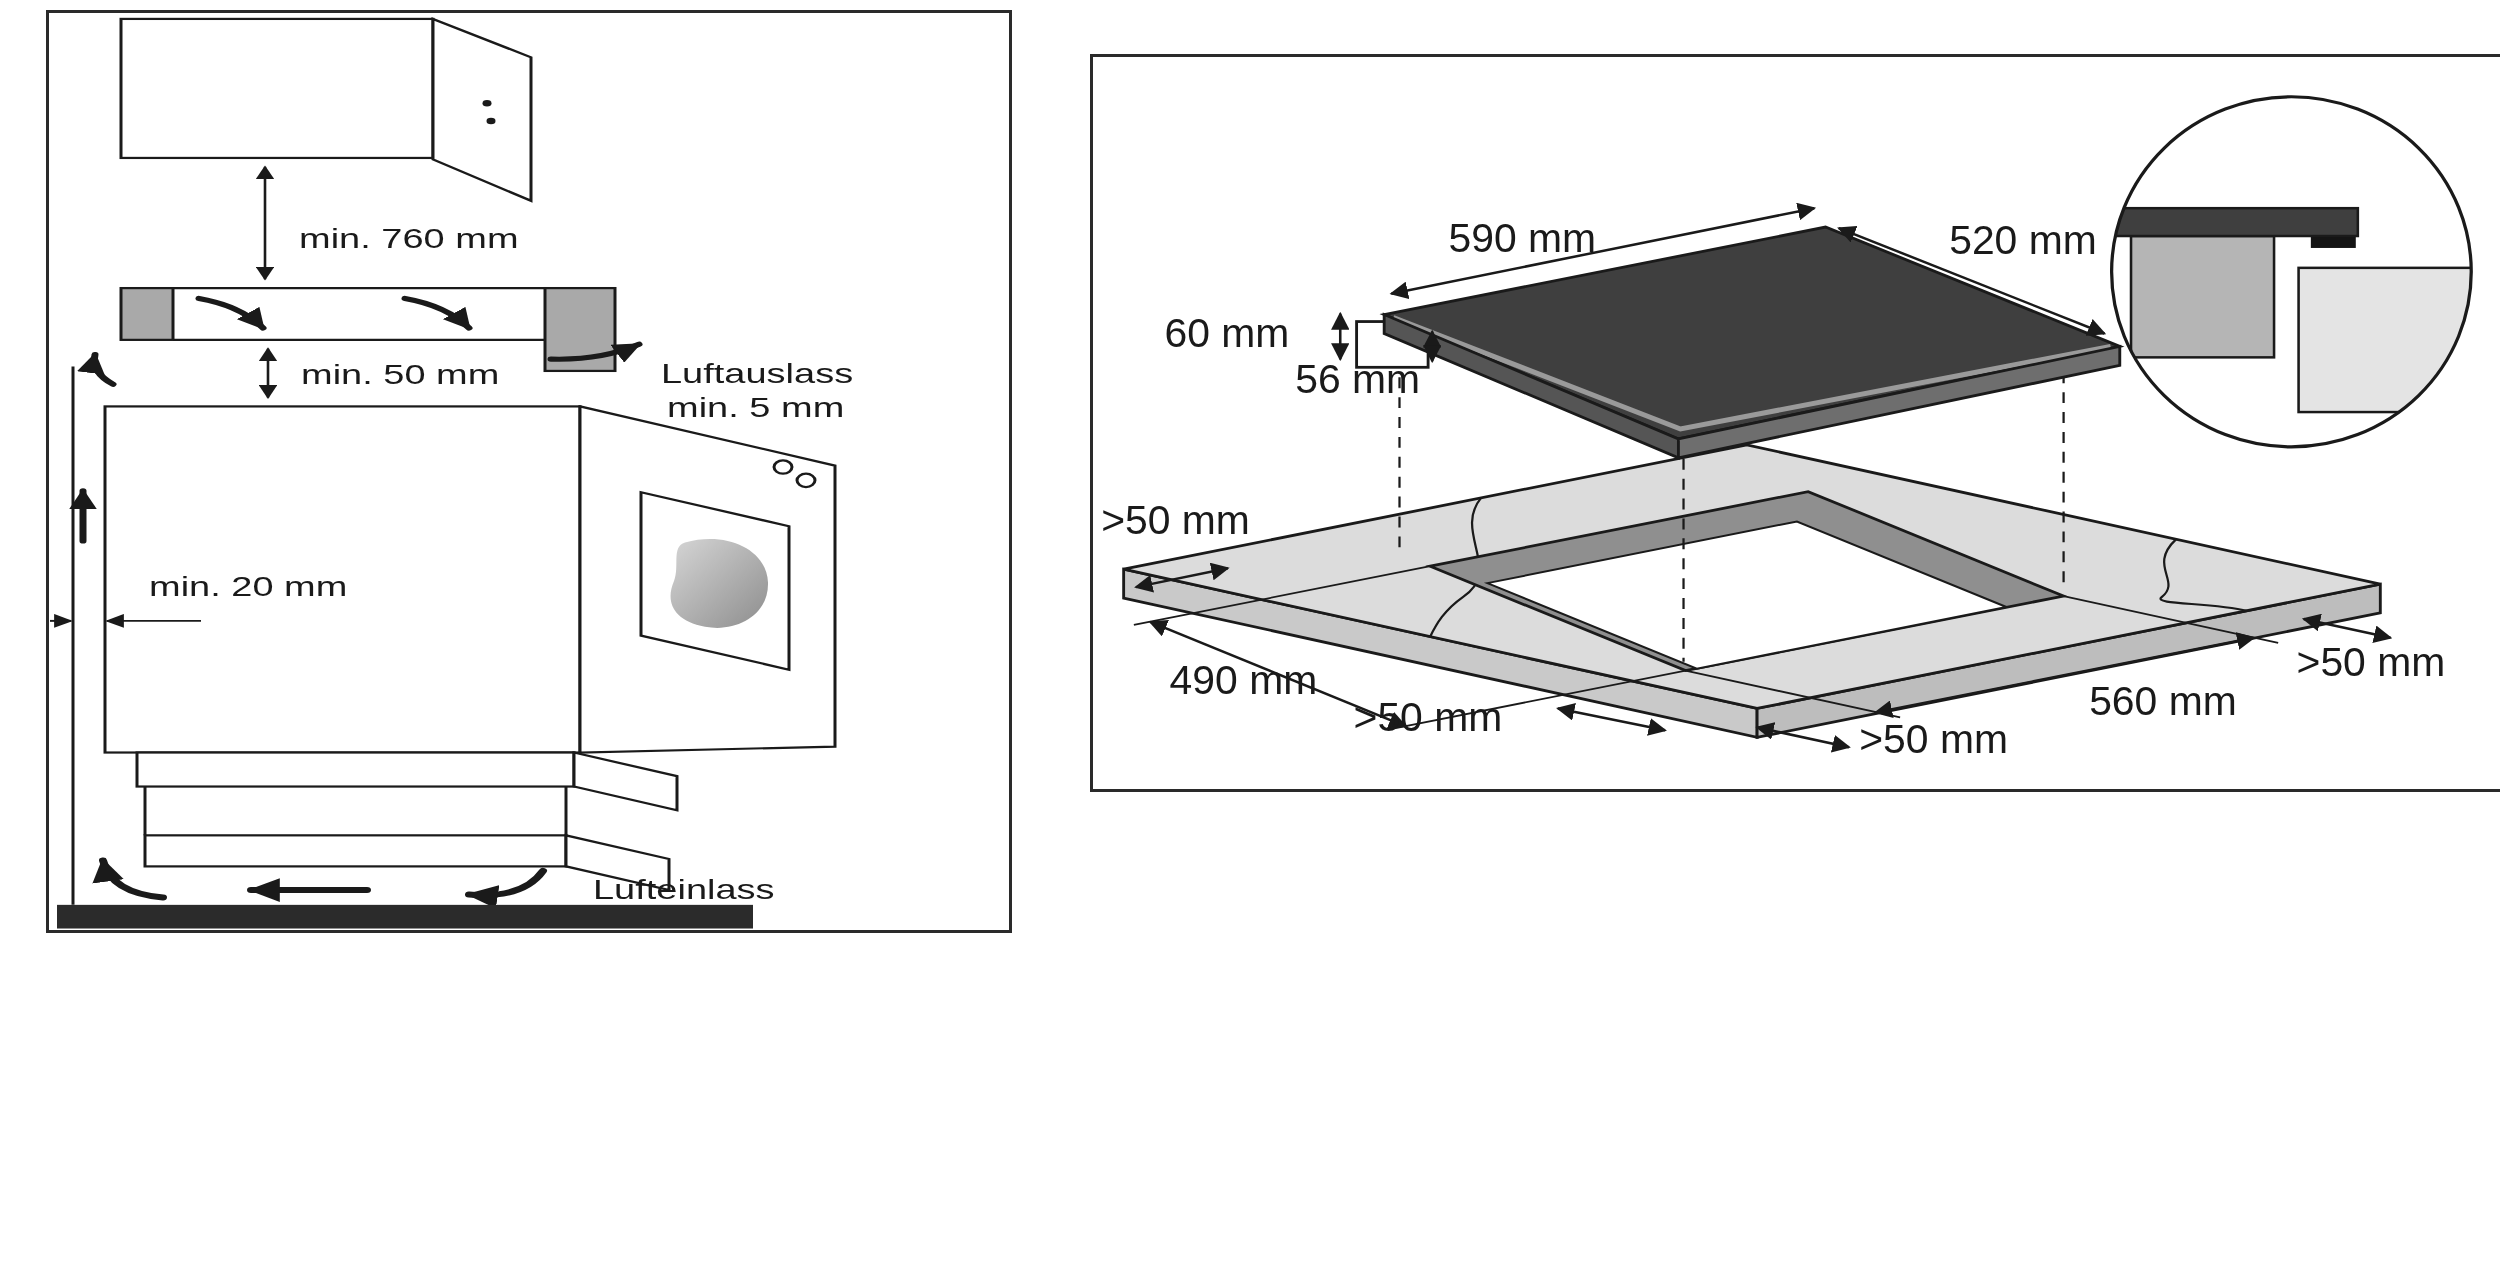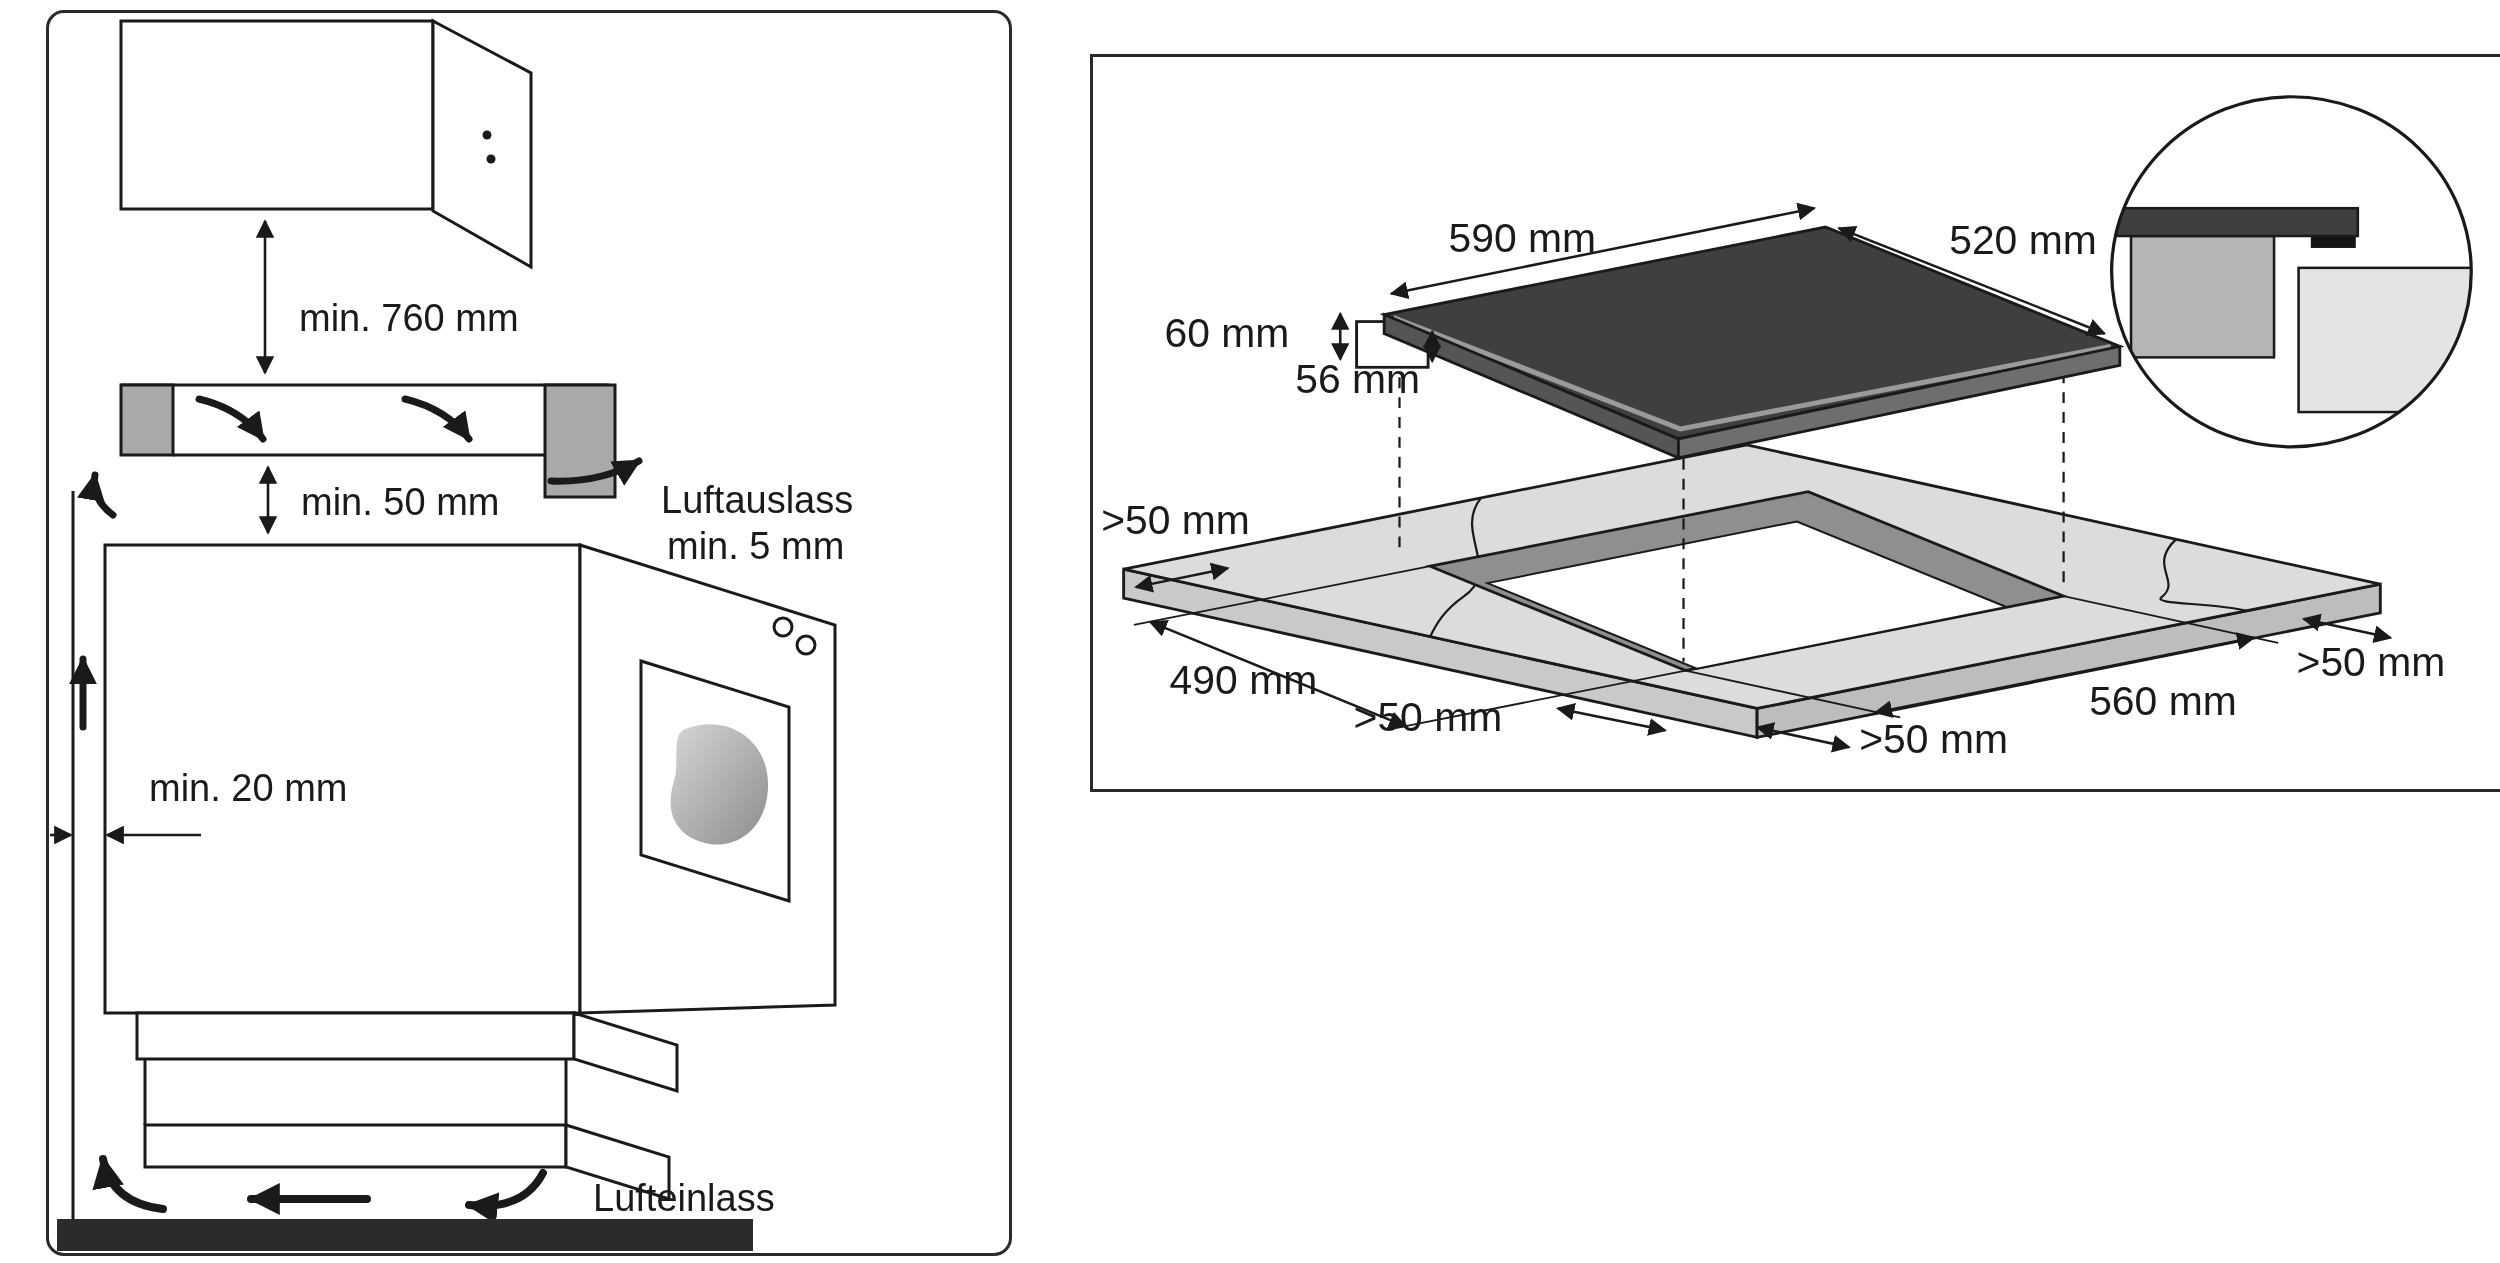--- a/index.html
+++ b/index.html
@@ -1,18 +1,18 @@
 <!DOCTYPE html>
 <html><head>
 <meta charset="utf-8">
 <style>
   html,body{margin:0;padding:0;background:#ffffff;}
   #canvas{position:relative;width:2500px;height:1263px;background:#ffffff;overflow:hidden;}
   .panel{position:absolute;border:3px solid #2a2a2a;background:#ffffff;box-sizing:border-box;}
-  .panel-left{left:46px;top:10px;width:966px;height:1246px;border-radius:18px;}
+  .panel-left{left:46px;top:10px;width:966px;height:923px;}
   .panel-right{left:1090px;top:10px;width:1420px;height:738px;margin-top:44px;}
   .panel svg{position:absolute;left:0;top:0;width:100%;height:100%;}
   text{font-family:"Liberation Sans","DejaVu Sans",sans-serif;fill:#1a1a1a;}
   .lbl{font-size:38px;}
   .lblR{font-size:40px;}
 </style>
 </head>
 <body>
 
 <div id="canvas">

